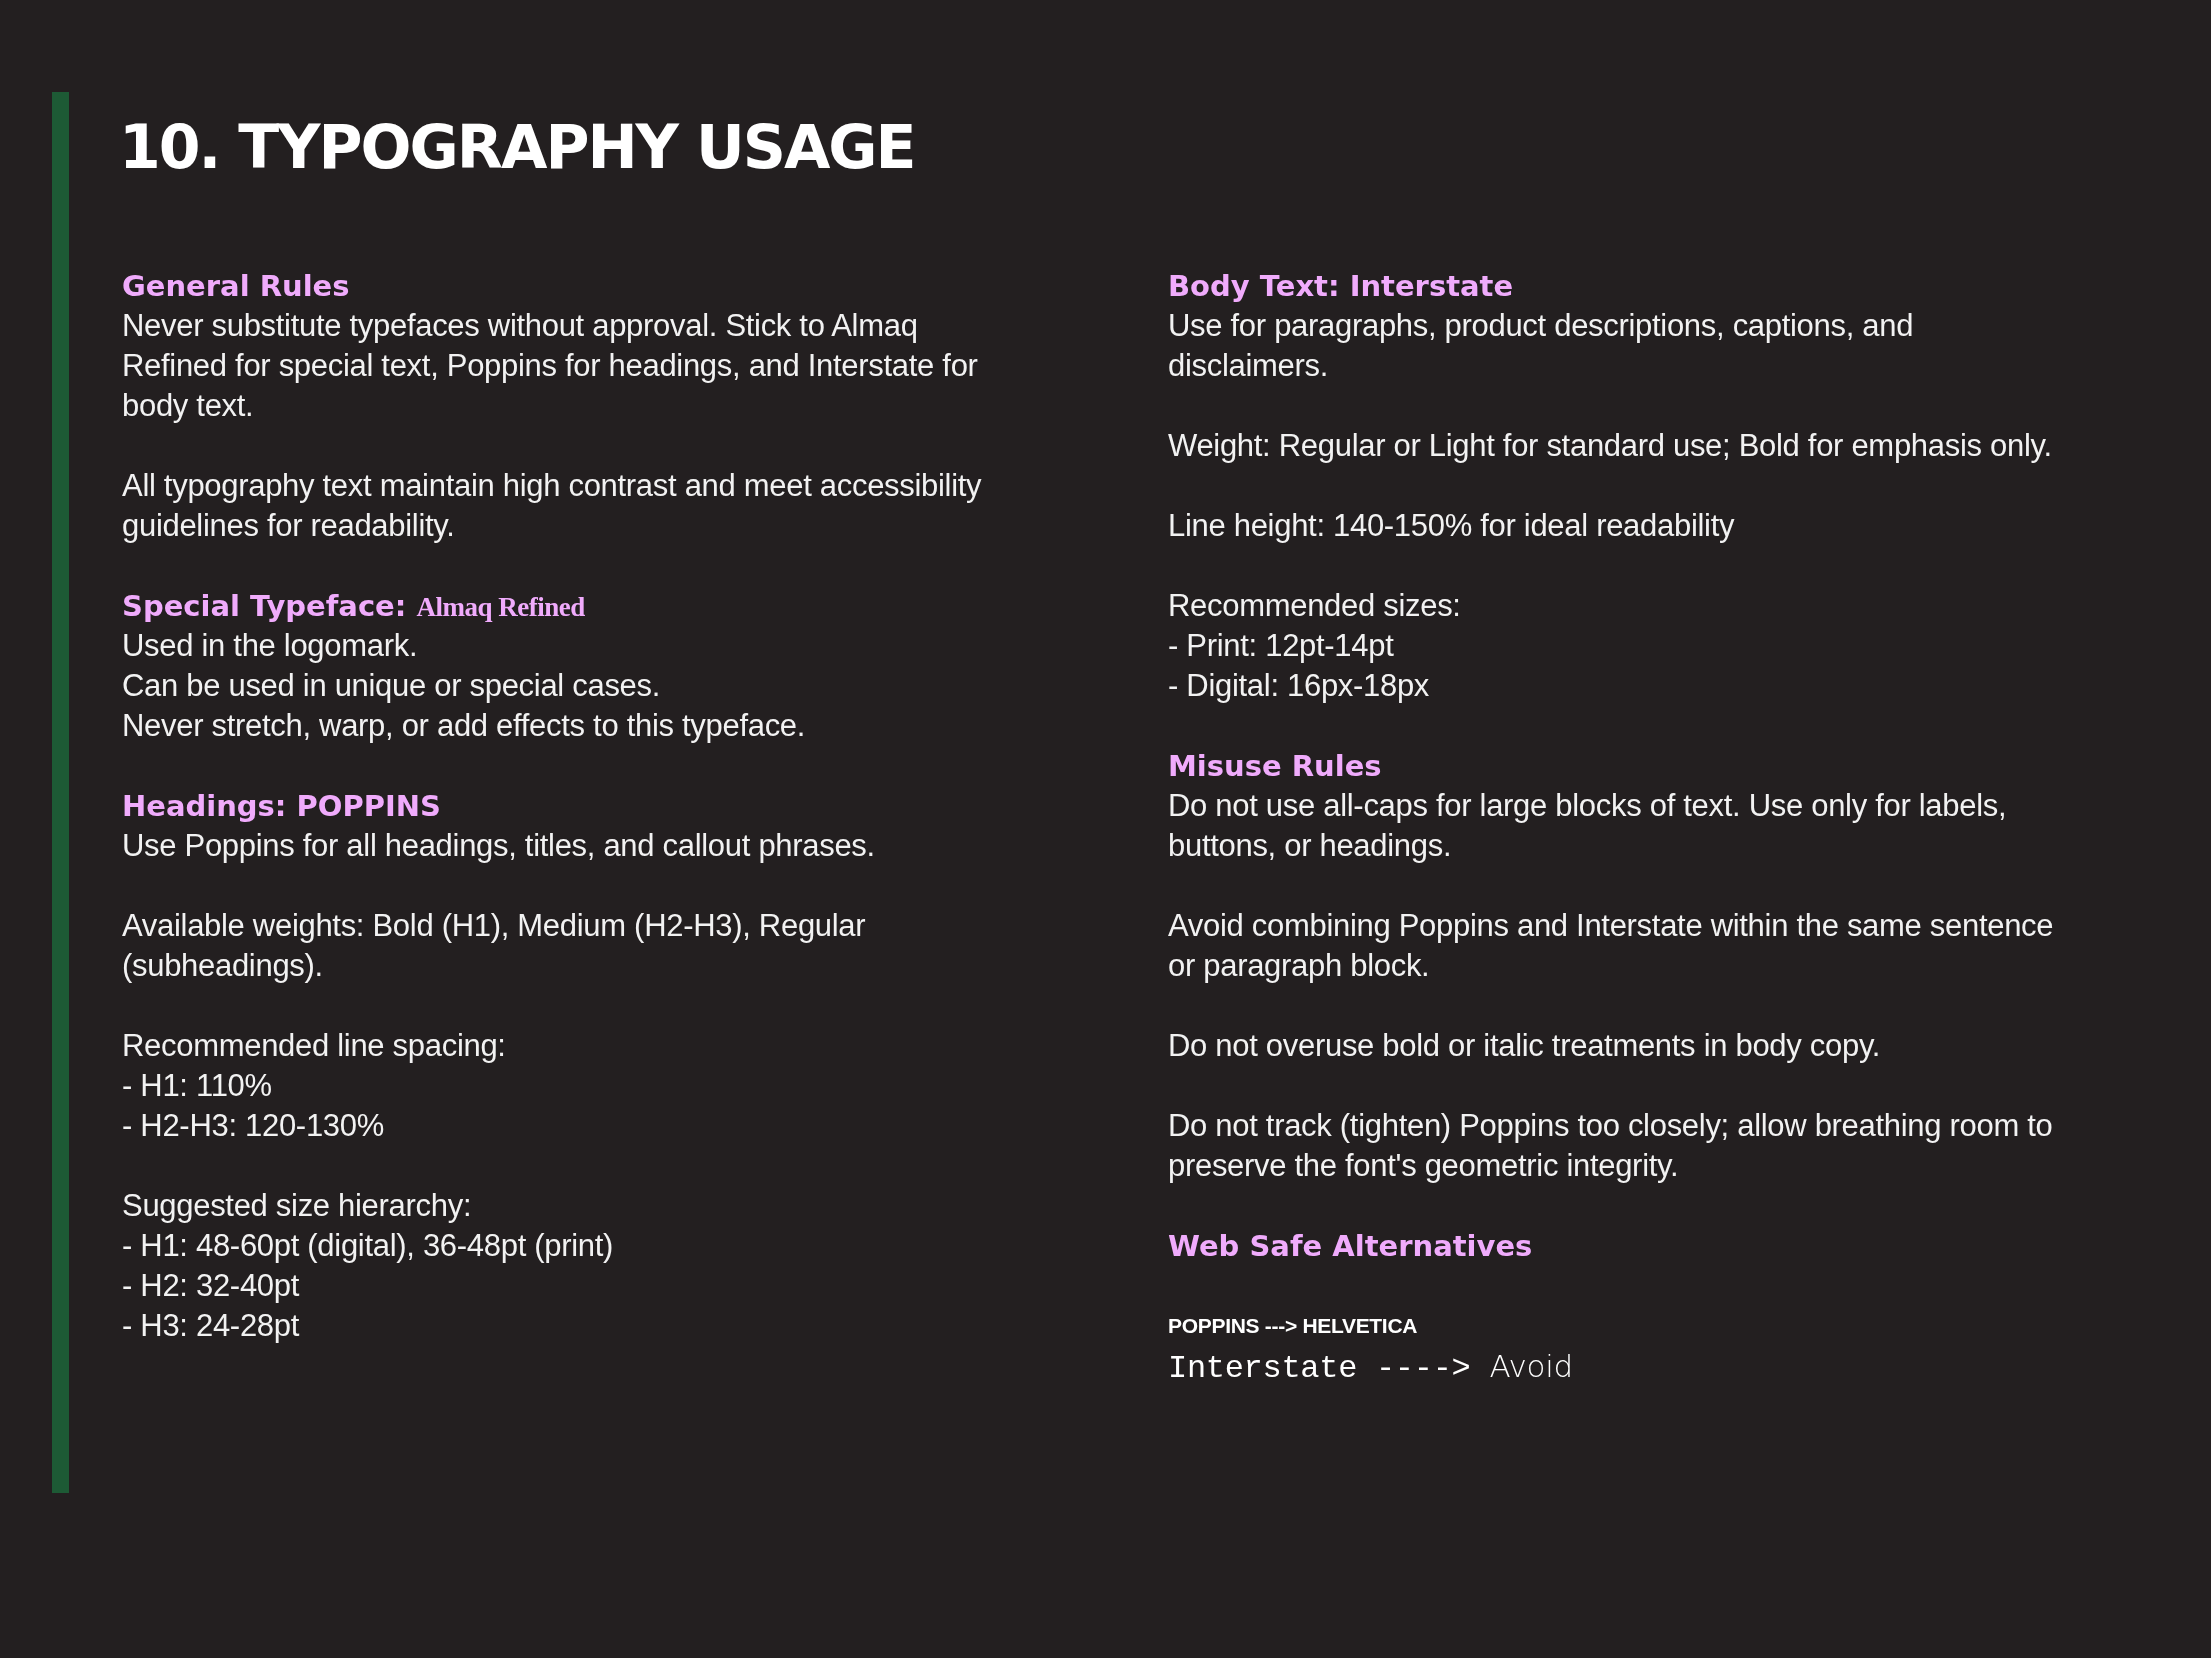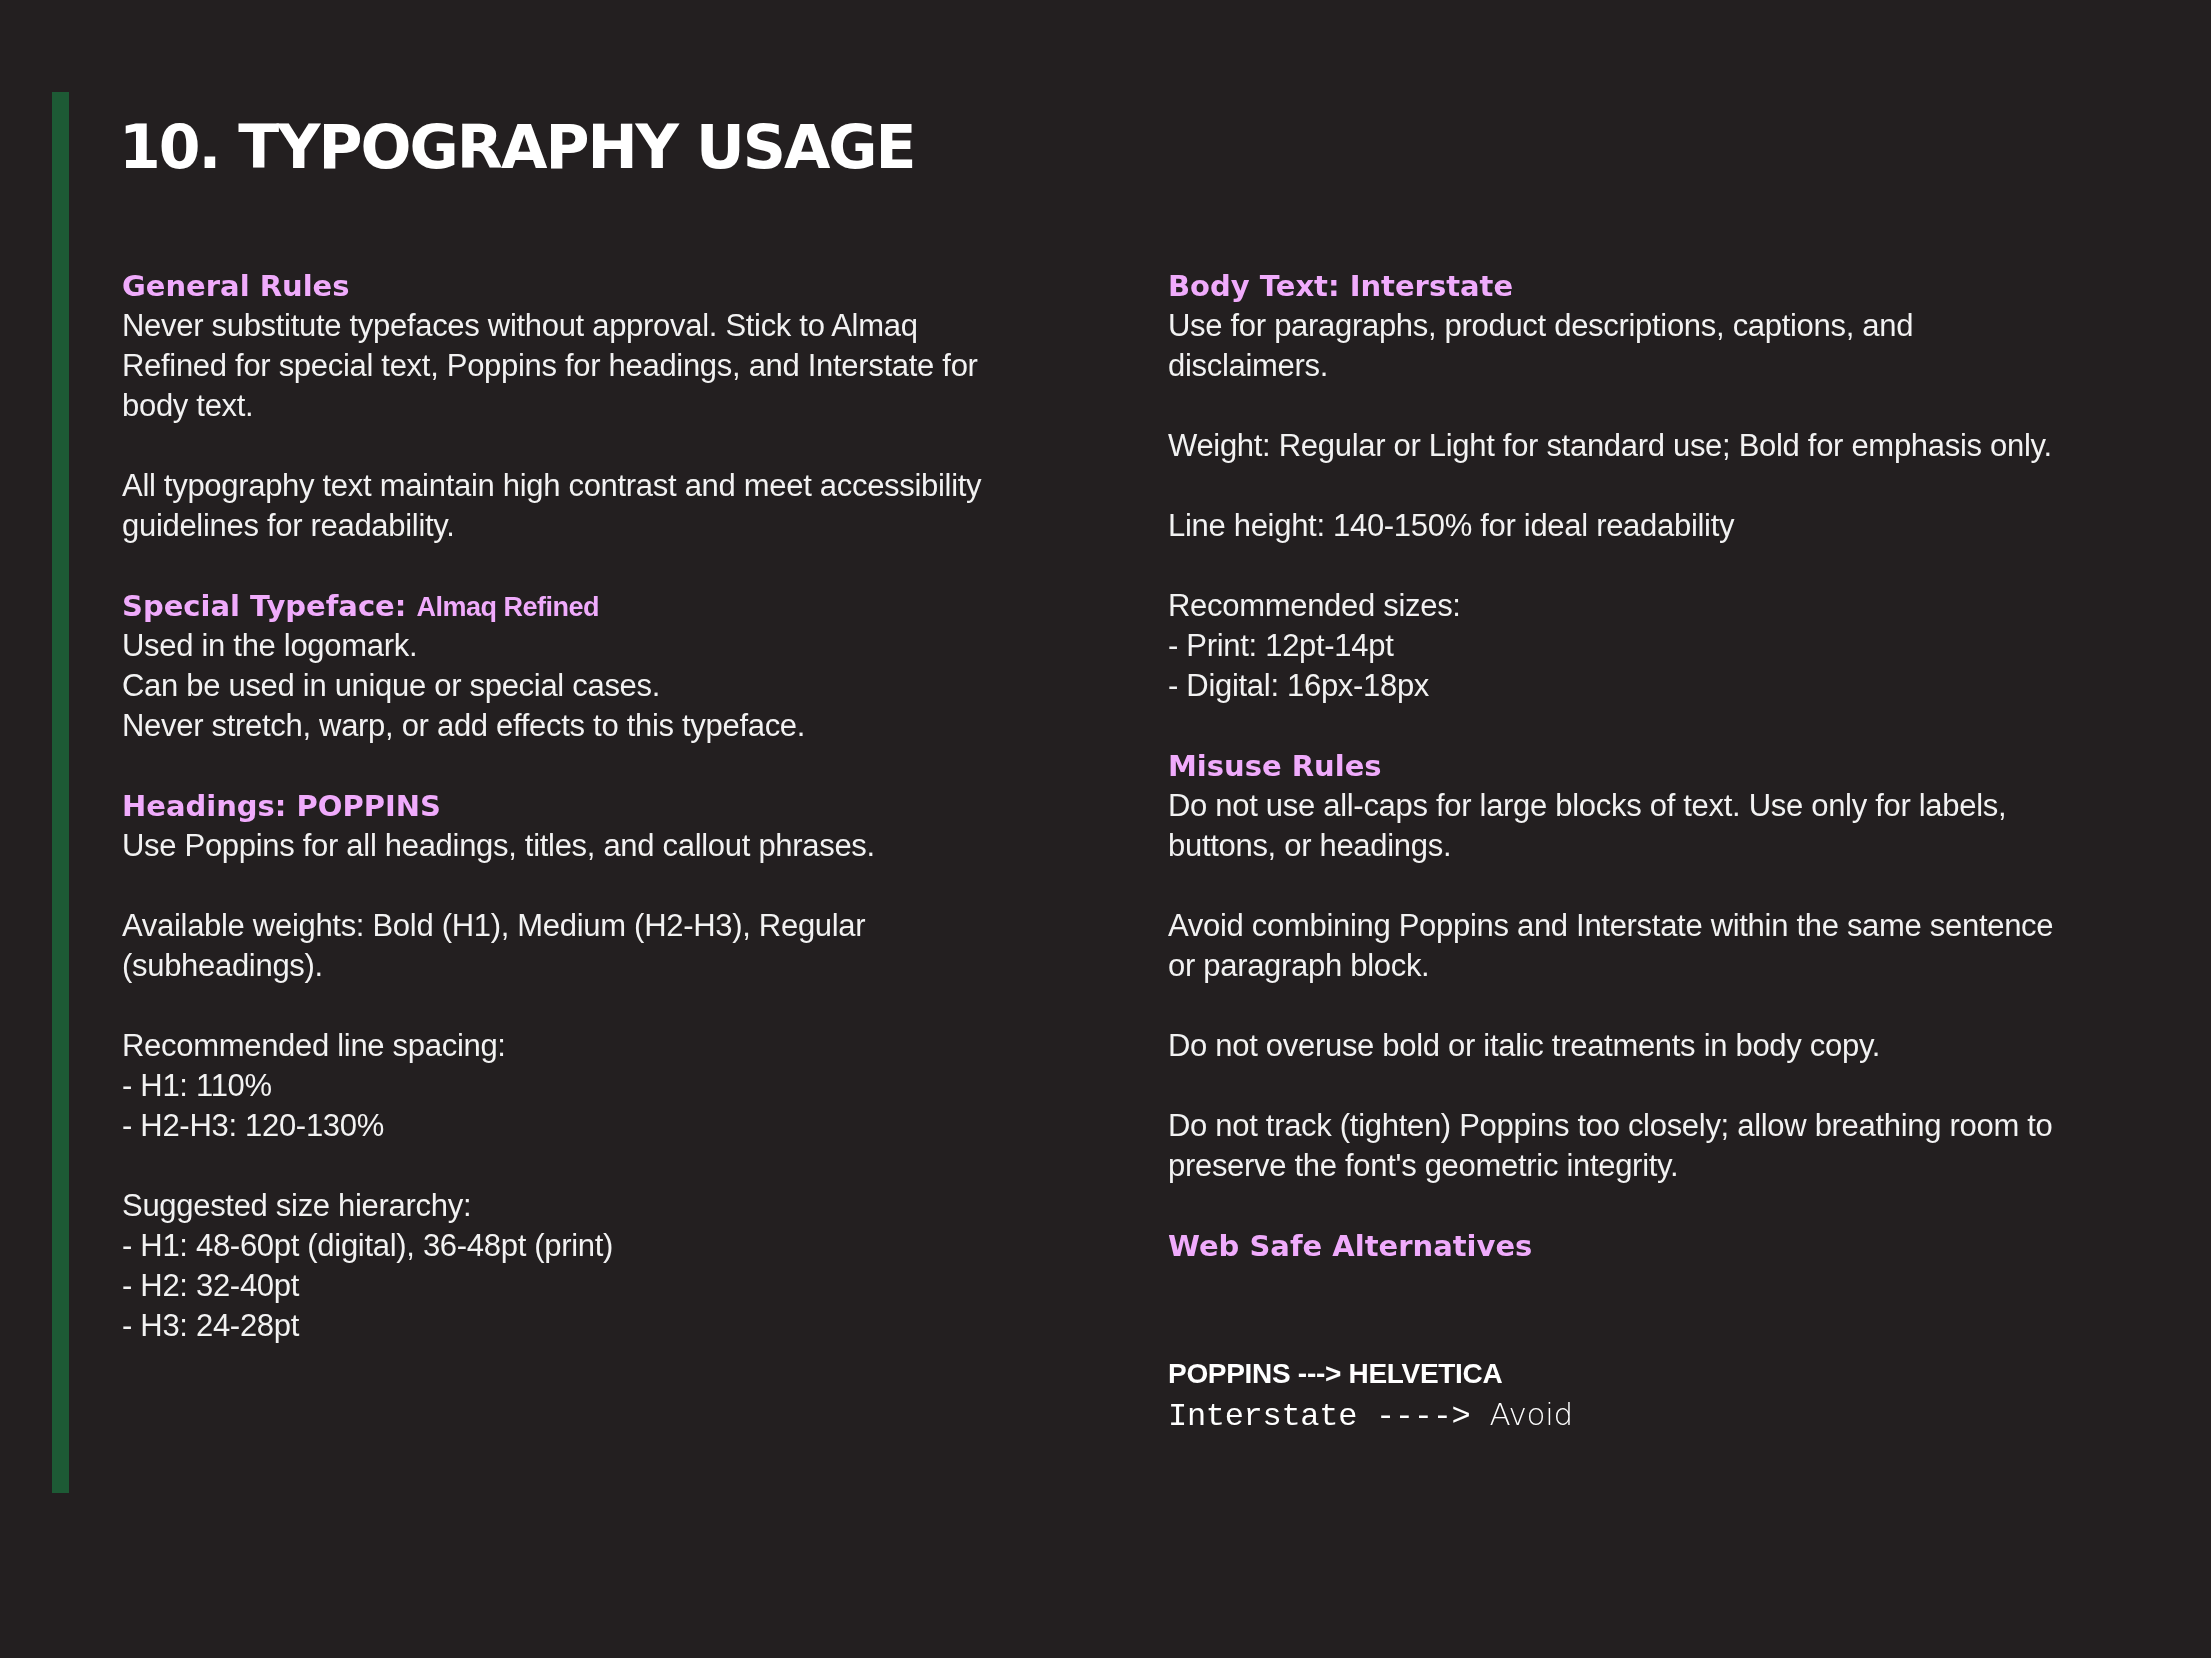--- a/index.html
+++ b/index.html
@@ -52,31 +52,30 @@
   }
   .blank { height: 40px; display: block; }
   .heading {
     font-family: "DejaVu Sans", sans-serif;
     font-weight: bold;
     font-size: 29px;
     color: #f0abfc;
     letter-spacing: 0px;
   }
   .heading .special-name {
-    font-family: Liberation Sans, sans-serif;
+    font-family: Liberation Serif, serif;
     font-weight: bold;
     font-size: 27px;
     letter-spacing: -0.5px;
   }
   .alt-bold {
     font-family: "Liberation Sans", sans-serif;
     font-weight: bold;
-    font-size: 28px;
+    font-size: 21px;
     color: #ffffff;
-    margin-top: 48px;
   }
   .alt-light {
     font-family: Liberation Mono, monospace;
     font-size: 32px;
     color: #ffffff;
   }
   .alt-target {
     font-family: "DejaVu Sans", sans-serif;
     font-size: 31px;
     color: #ffffff;

